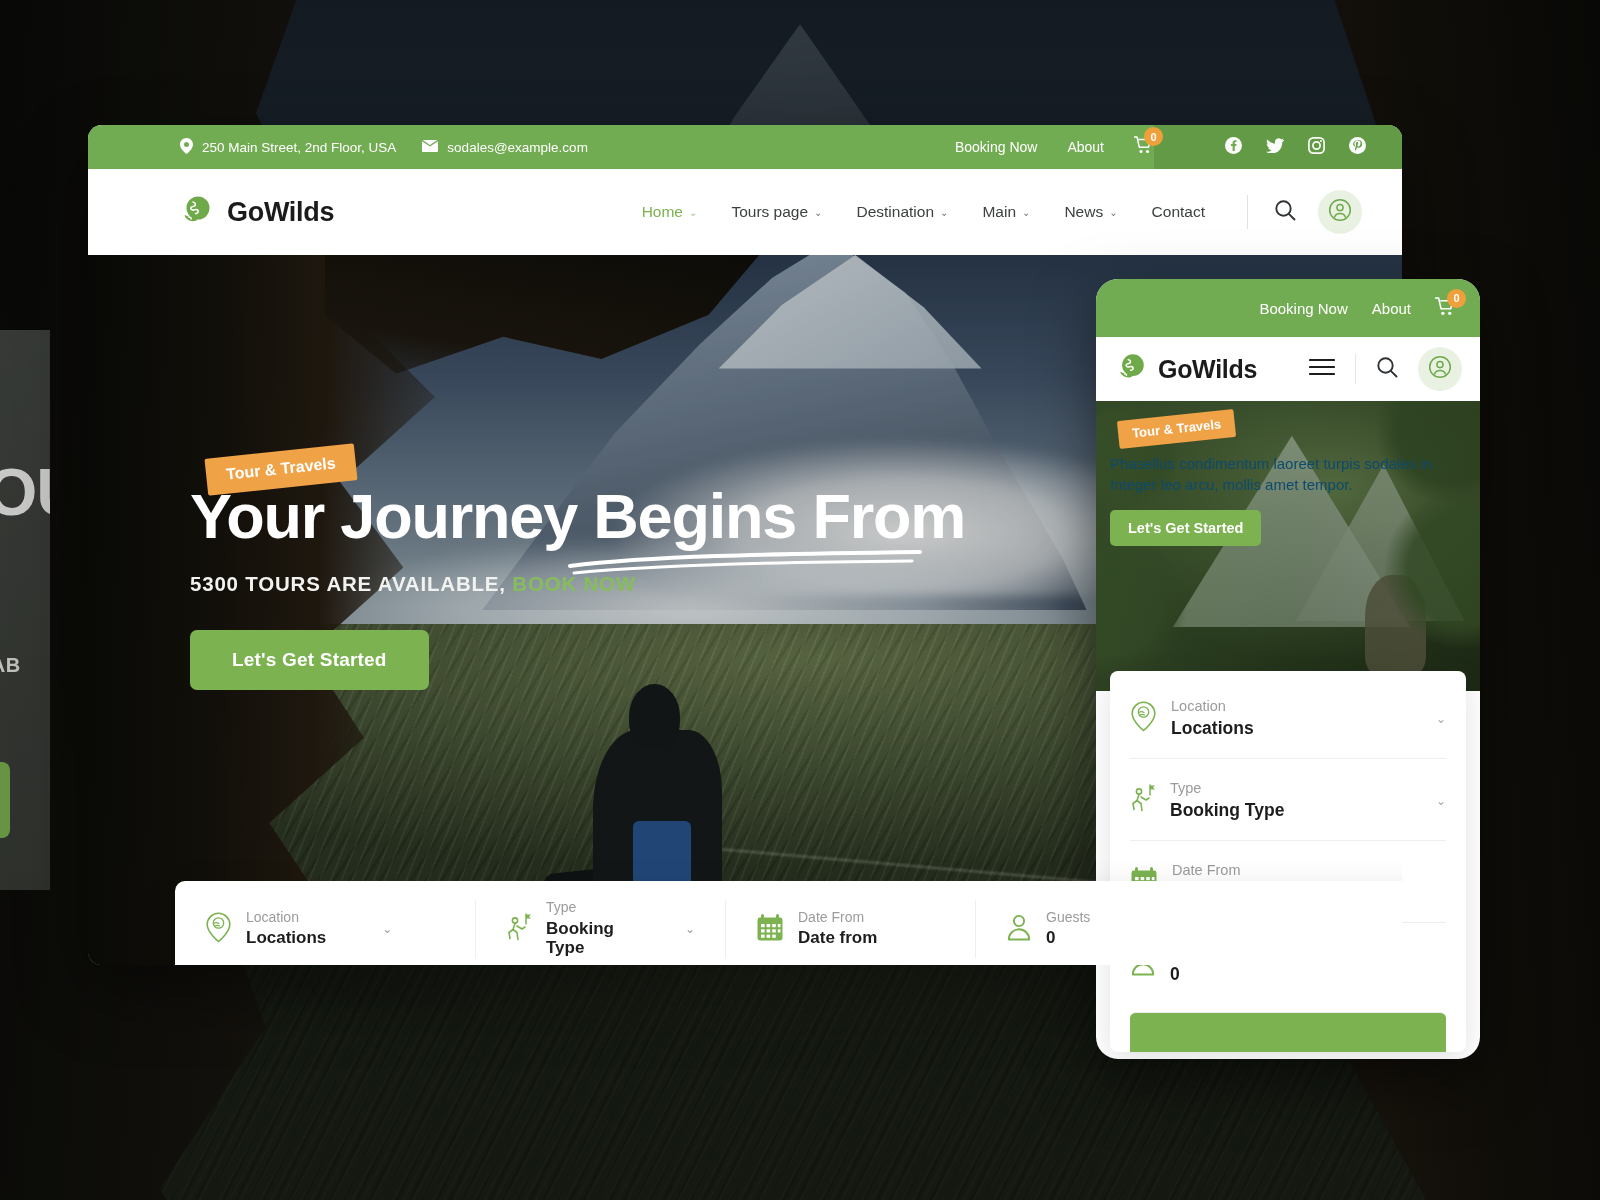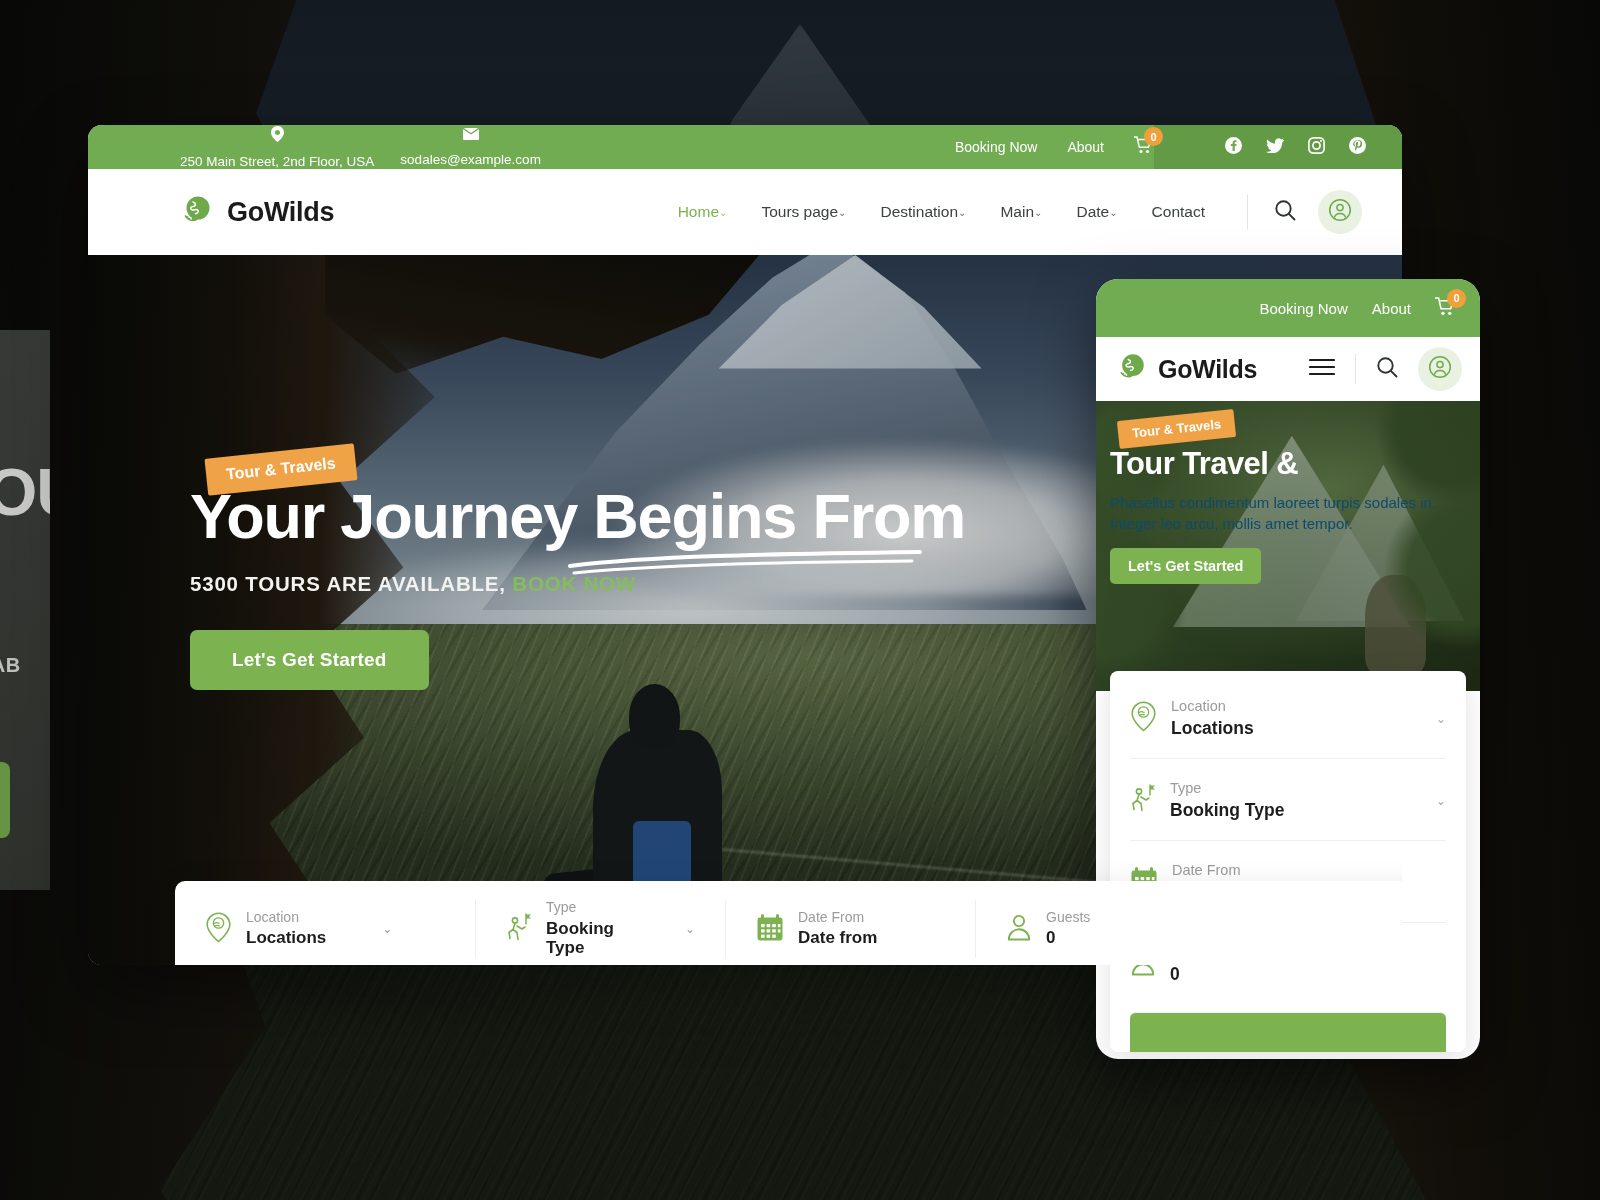--- a/index.html
+++ b/index.html
@@ -87,21 +87,21 @@
   }
 
   .topbar {
     height:44px; background:#72ac52; display:flex; align-items:center;
     position:relative; color:#fff;
   }
   .topbar-social-bg {
     position:absolute; right:0; top:0; bottom:0; width:248px; background:#639a46;
   }
   .tb-left { display:flex; align-items:center; gap:26px; padding-left:92px; }
-  .tb-item { display:flex; align-items:center; gap:9px; font-size:13.5px; font-weight:500; white-space:nowrap;flex-direction:column; }
+  .tb-item { display:flex; align-items:center; gap:9px; font-size:13.5px; font-weight:500; white-space:nowrap; }
   .tb-item svg { flex:0 0 auto; }
   .tb-right { margin-left:auto; display:flex; align-items:center; position:relative; z-index:2; }
   .tb-links { display:flex; align-items:center; gap:30px; padding-right:28px; }
   .tb-link { font-size:14px; font-weight:500; white-space:nowrap; }
   .cart-wrap { position:relative; display:flex; align-items:center; }
   .cart-badge {
     position:absolute; top:-9px; right:-10px; min-width:19px; height:19px;
     background:#f0a03a; color:#fff; font-size:11px; font-weight:700;
     border-radius:50%; display:flex; align-items:center; justify-content:center;
     padding:0 4px;
@@ -109,21 +109,21 @@
   .tb-socials { display:flex; align-items:center; gap:24px; padding:0 36px 0 44px; }
   .tb-socials svg { opacity:.97; }
 
   .navbar {
     height:86px; display:flex; align-items:center; background:#fff; padding:0 0 0 92px;
   }
   .brand { display:flex; align-items:center; gap:13px; }
   .brand-name { font-size:27px; font-weight:700; color:#1b1b1b; letter-spacing:-.3px; }
   .nav-menu { margin-left:auto; display:flex; align-items:center; gap:34px; }
   .nav-item {
-    display:flex; align-items:center; font-size:15.5px;
+    display:flex; align-items:center; gap:6px; font-size:15.5px;
     font-weight:500; color:#3d4142; white-space:nowrap;
   }
   .nav-item.active { color:#7cb350; }
   .nav-caret { font-size:10px; opacity:.75; }
   .nav-tools { display:flex; align-items:center; gap:22px; margin-left:42px; padding-right:40px; }
   .nav-divider { width:1px; height:34px; background:#e2e2e2; margin-right:4px; }
   .avatar-btn {
     width:44px; height:44px; border-radius:50%; background:#e9f2e2;
     display:flex; align-items:center; justify-content:center;
   }
@@ -467,21 +467,21 @@
       </span>
       <span class="nav-item">
         <span>Destination</span>
         <span class="nav-caret">⌄</span>
       </span>
       <span class="nav-item">
         <span>Main</span>
         <span class="nav-caret">⌄</span>
       </span>
       <span class="nav-item">
-        <span>Date</span>
+        <span>News</span>
         <span class="nav-caret">⌄</span>
       </span>
       <span class="nav-item">
         <span>Contact</span>
       </span>
     </div>
 
     <div class="nav-tools">
       <span class="nav-divider"></span>
       <span>
@@ -679,21 +679,20 @@
     <div class="mh-bg"></div>
     <div class="mh-tent"></div>
     <div class="mh-tent2"></div>
     <div class="mh-person"></div>
     <div class="mh-foliage"></div>
     <div class="mh-dim"></div>
 
     <div class="m-hero-content">
       <div class="m-badge">Tour &amp; Travels</div>
       <div class="m-title">
-        <div>Tour Travel &amp;</div>
       </div>
       <div class="m-para">Phasellus condimentum laoreet turpis sodales in. Integer leo arcu, mollis amet tempor.</div>
       <div class="m-btn">Let's Get Started</div>
     </div>
   </div>
 
   <div class="m-form">
 
     <div class="mf">
       <span>

